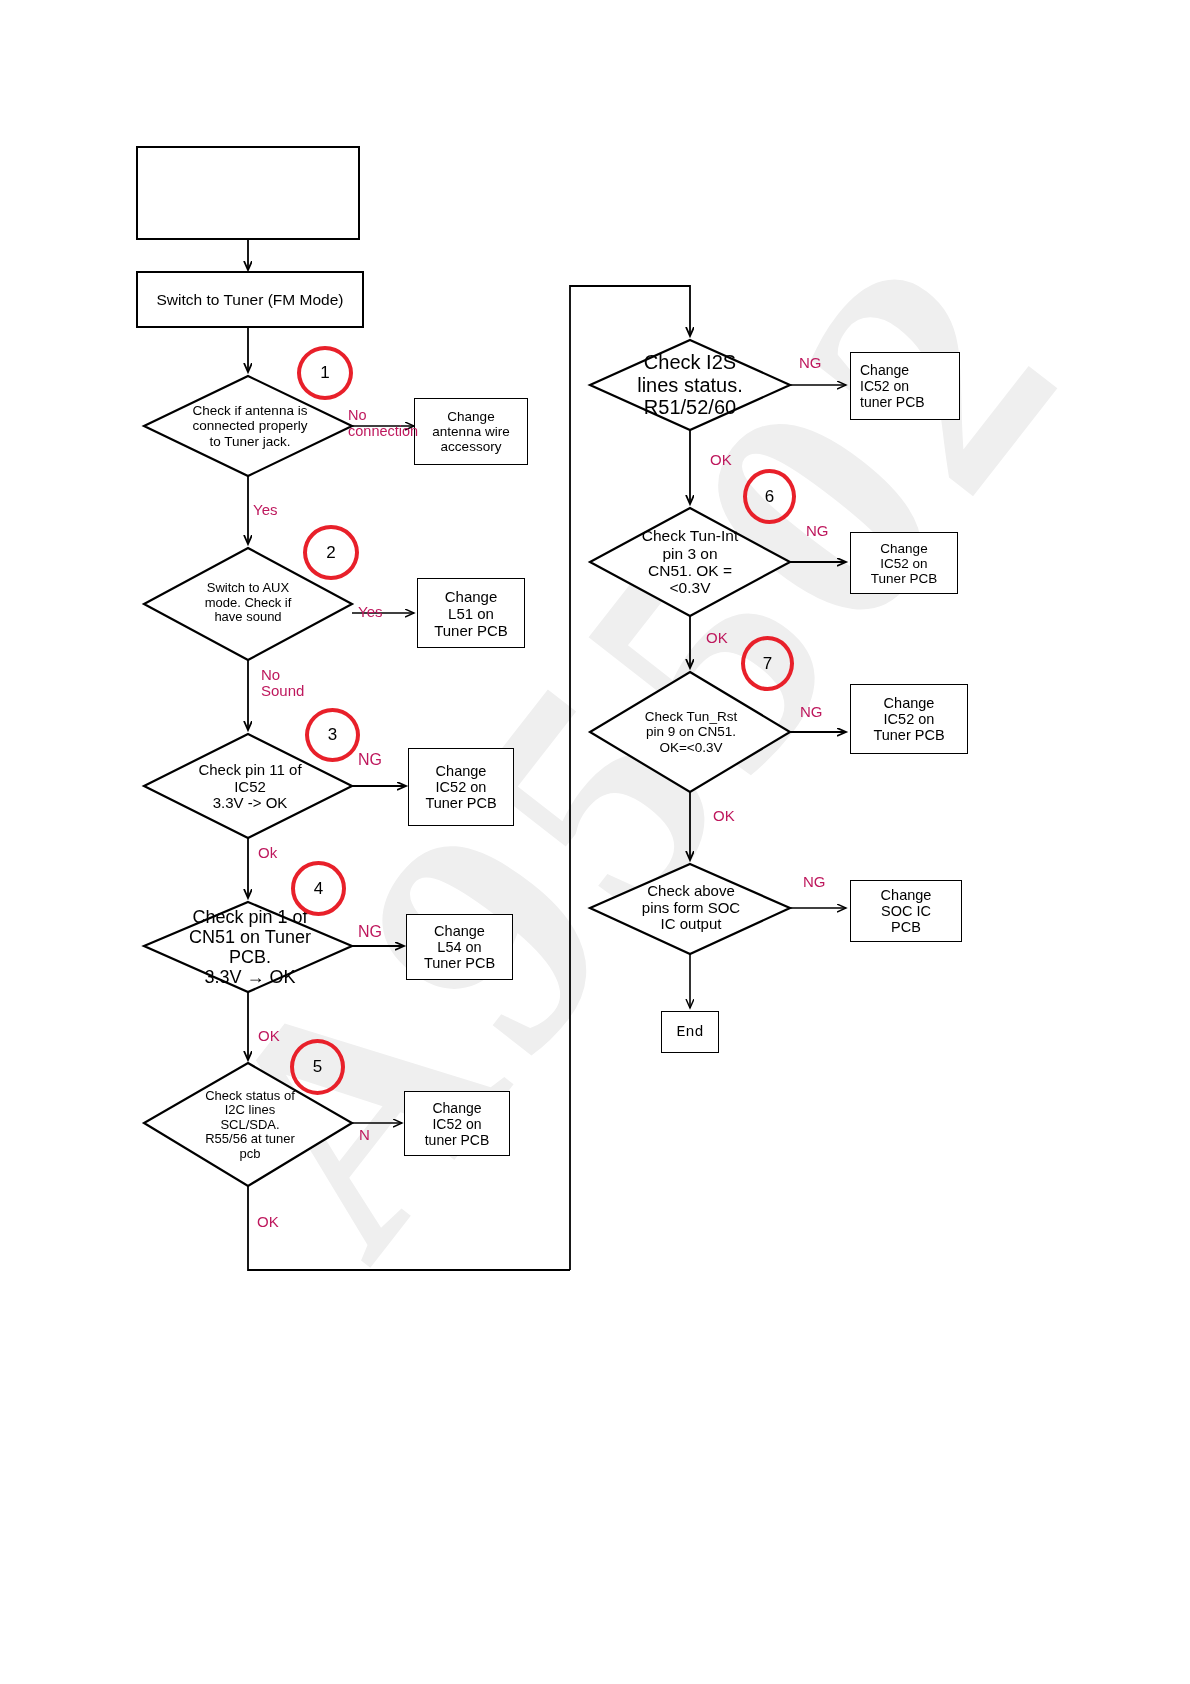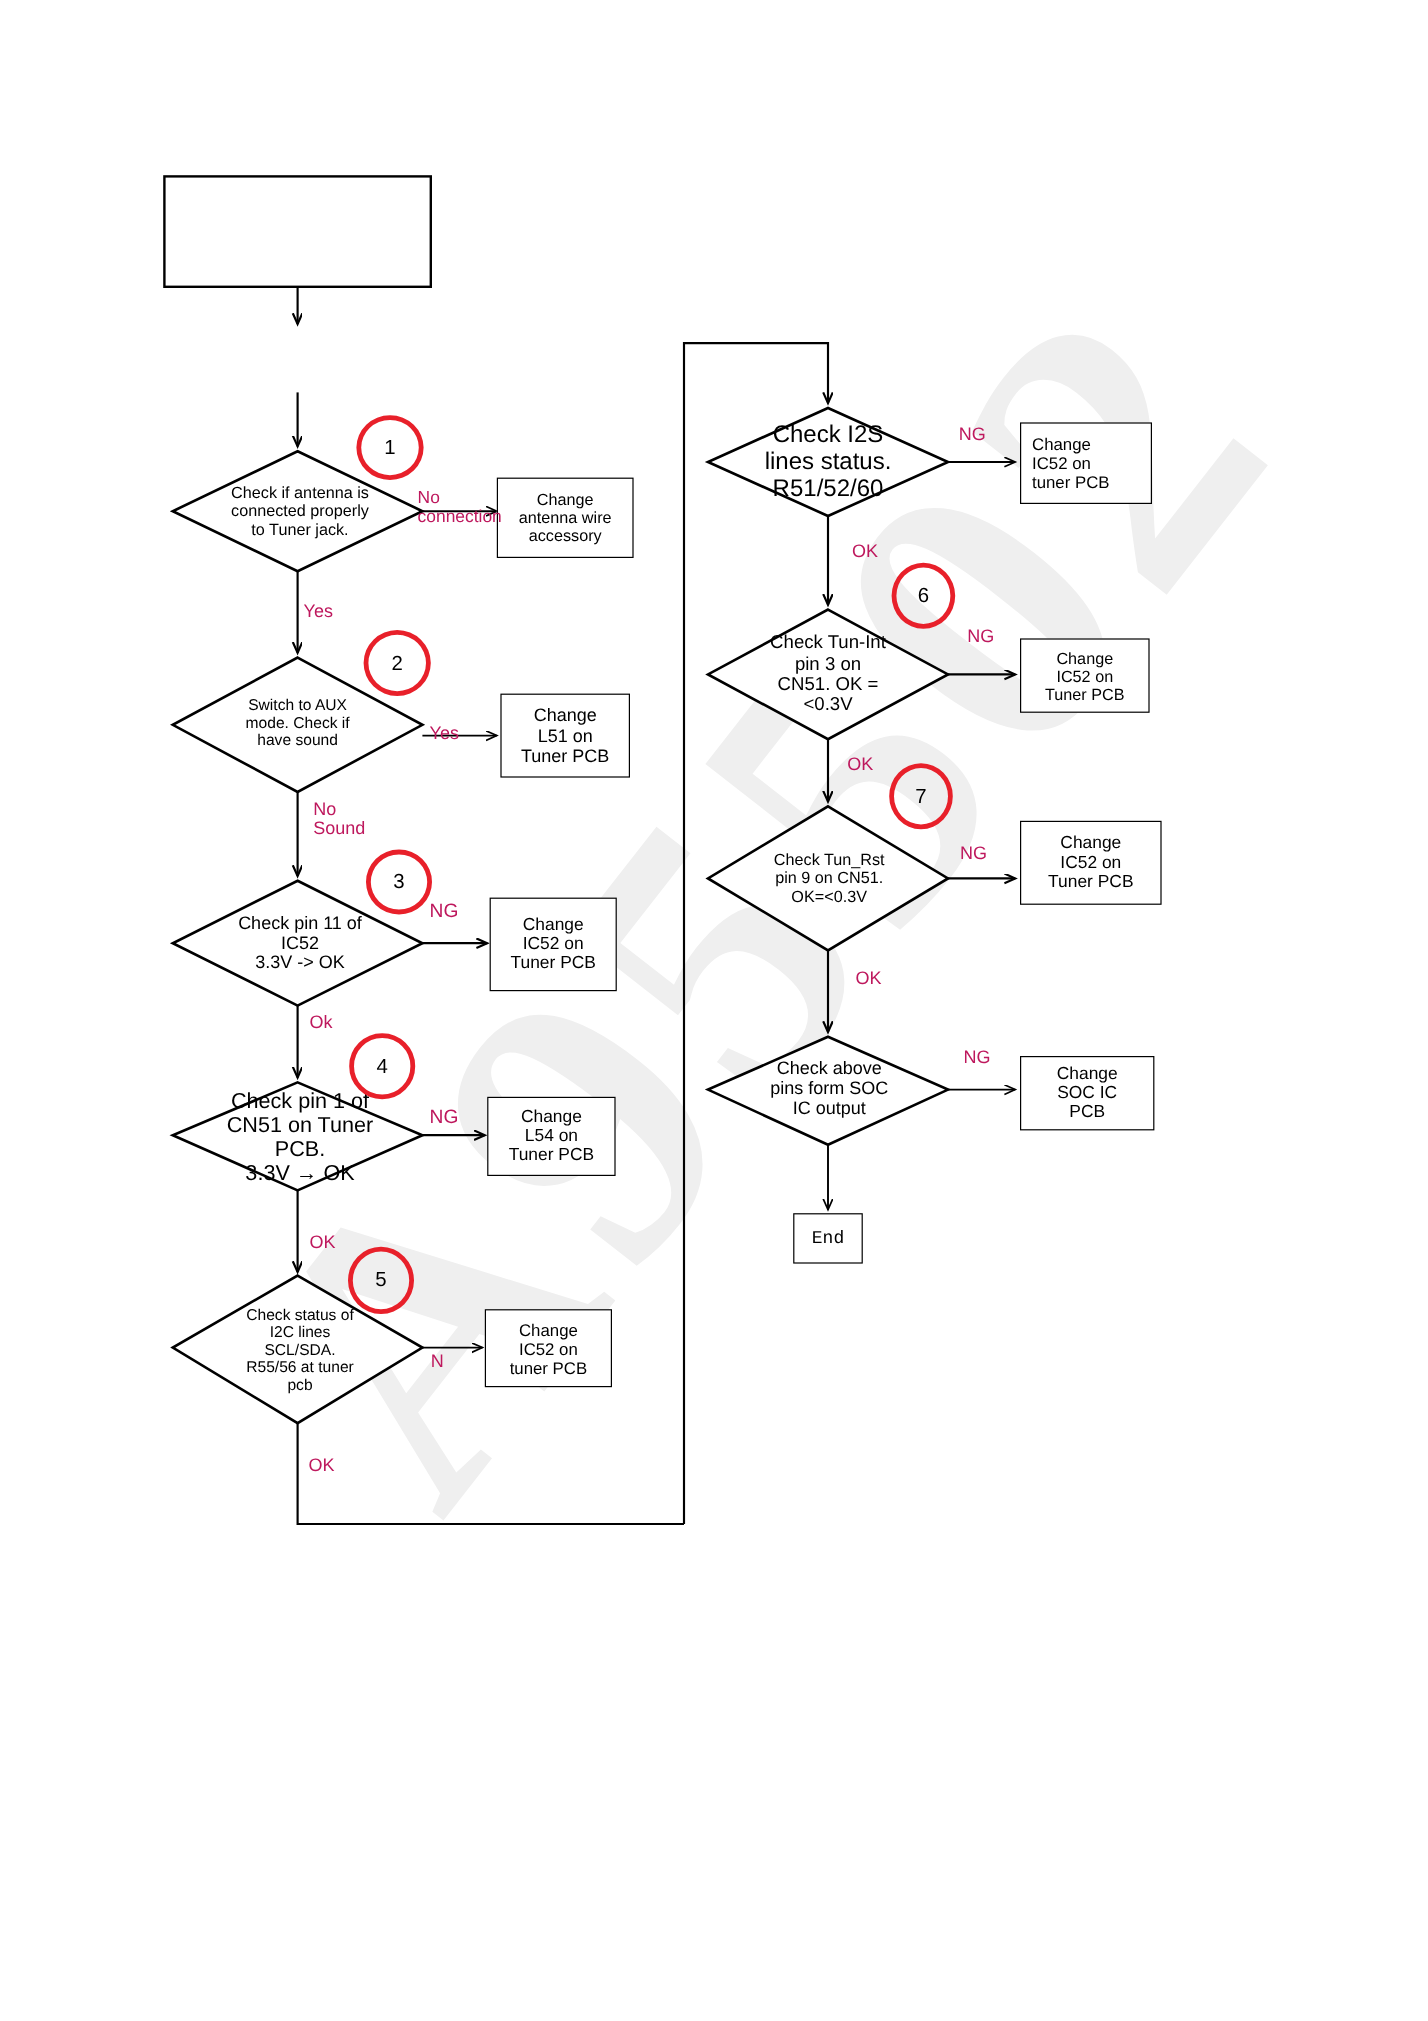--- a/index.html
+++ b/index.html
@@ -157,20 +157,21 @@
 
     <polygon points="690,864 790,908 690,954 590,908" fill="#fff" stroke="#000" stroke-width="2.2"></polygon>
 
     <line x1="790" y1="908" x2="846" y2="908" stroke="#000" stroke-width="1.6" marker-end="url(#arrowThin)"></line>
 
     <line x1="690" y1="954" x2="690" y2="1008" stroke="#000" stroke-width="1.6" marker-end="url(#arrowThin)"></line>
   </svg>
 
   <div class="node box" style="left:136px; top:146px; width:224px; height:94px; font-size:15px;"></div>
 
+  <div class="node box" style="left:136px; top:271px; width:228px; height:57px; font-size:15.5px;">Switch to Tuner (FM Mode)</div>
 
   <div class="node diamond-text" style="left:160px; top:390px; width:180px; height:72px; font-size:13.5px; white-space:pre-line;">Check if antenna is
 connected properly
 to Tuner jack.</div>
 
   <div class="node box-thin" style="left:414px; top:398px; width:114px; height:67px; font-size:13.5px; white-space:pre-line;">Change
 antenna wire
 accessory</div>
 
   <div class="node diamond-text" style="left:162px; top:568px; width:172px; height:70px; font-size:13px; white-space:pre-line;">Switch to AUX

